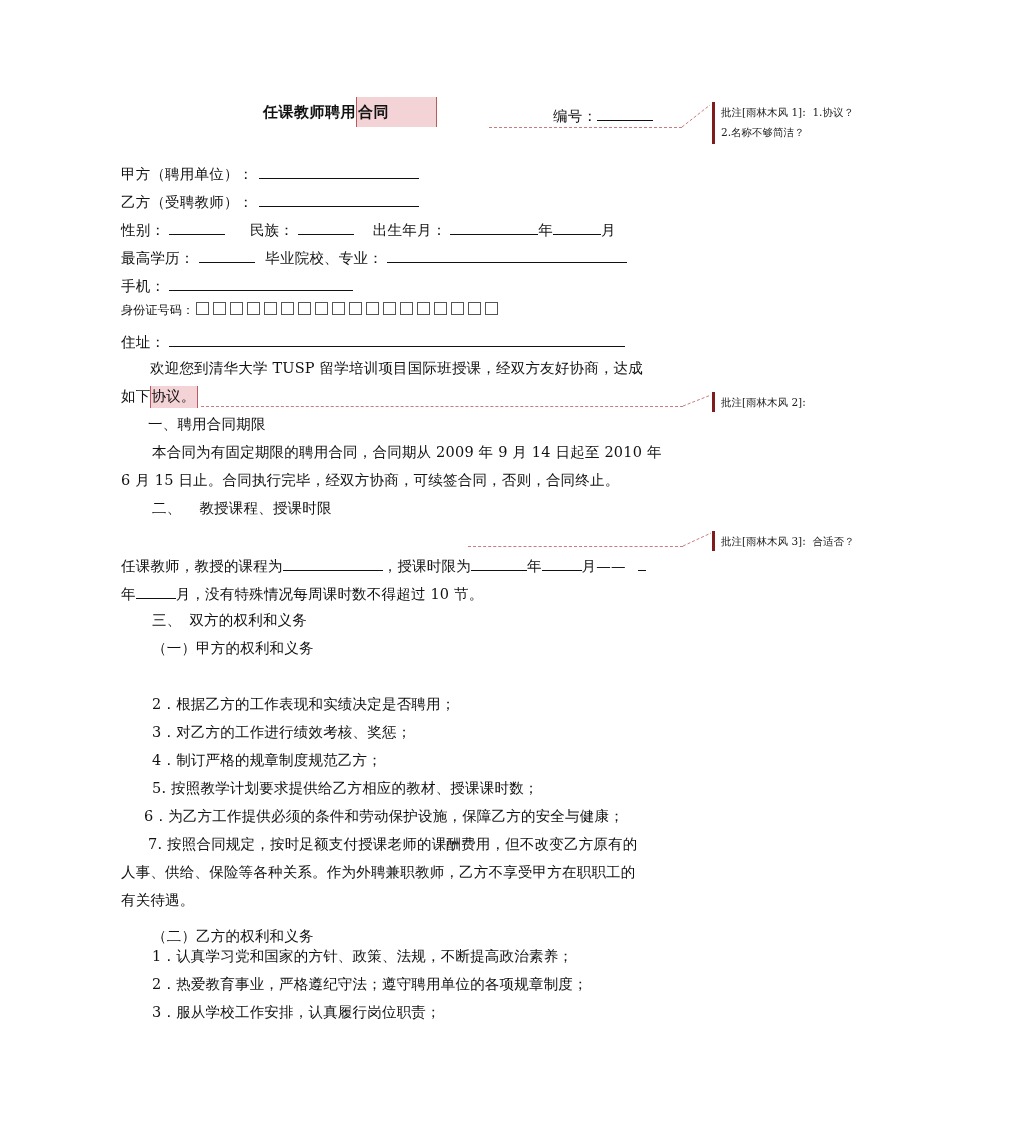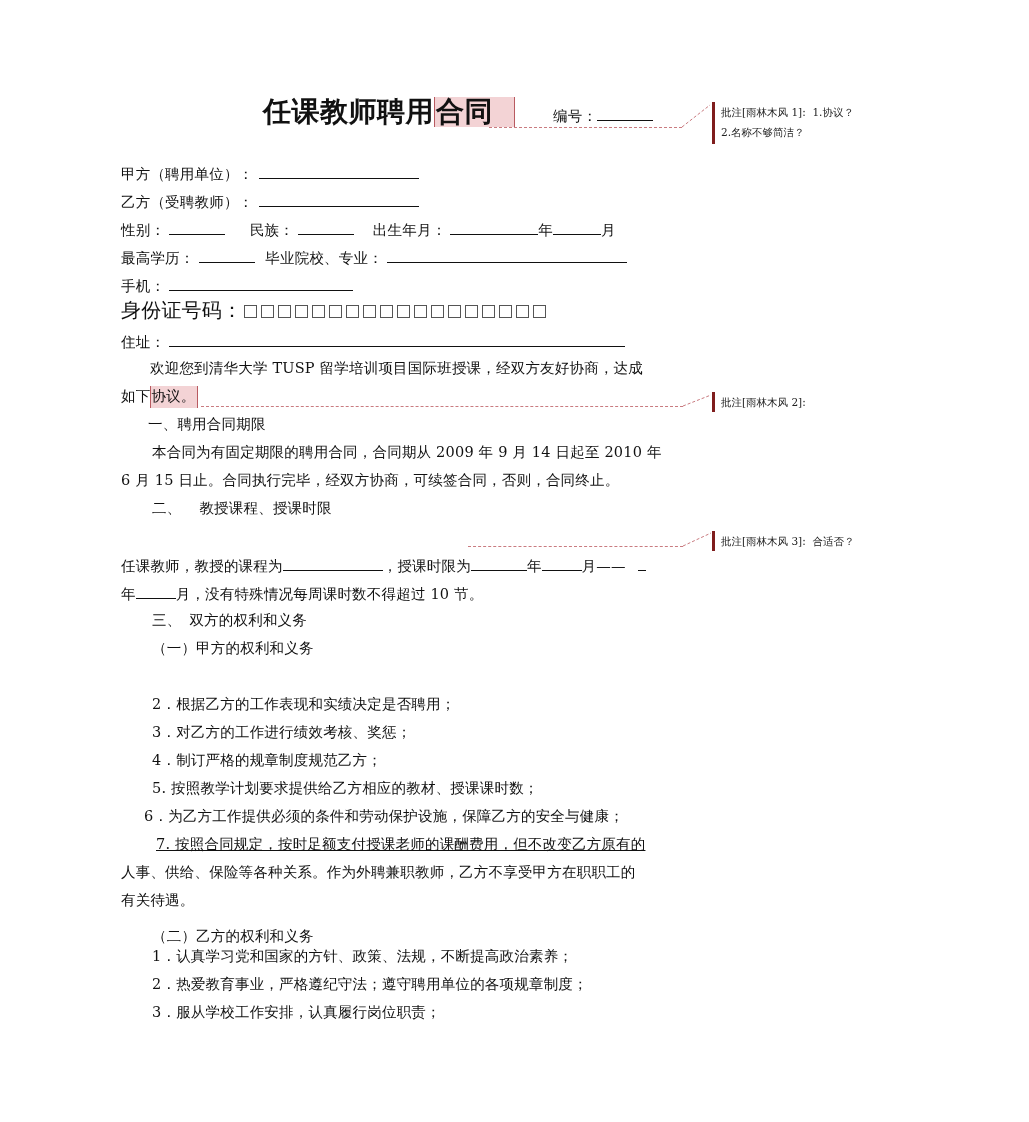--- a/index.html
+++ b/index.html
@@ -1,21 +1,21 @@
 <!DOCTYPE html>
 <html><head>
   <meta charset="utf-8">
   <style>
     html, body { margin: 0; padding: 0; background: #ffffff; }
     body { width: 1029px; height: 1122px; position: relative; overflow: hidden;
       font-family: "DejaVu Serif", "Liberation Serif", serif; color: #111; }
     .page { position: absolute; left: 0; top: 0; width: 1029px; height: 1122px; }
     .abs { position: absolute; white-space: nowrap; }
     .line { font-size: 14.5px; line-height: 20px; letter-spacing: 0.2px; }
-    .title { font-family: "DejaVu Sans", "Liberation Sans", sans-serif; font-weight: bold; font-size: 28px; letter-spacing: 0.5px; }
+    .title { font-family: "DejaVu Sans", "Liberation Sans", sans-serif; font-weight: bold; font-size: 15px; letter-spacing: 0.5px; }
     .hl { background: #f3d3d5; border-left: 1px solid #b85a60; border-right: 1px solid #b85a60; }
     .blank { display: inline-block; border-bottom: 1px solid #111; height: 16px; vertical-align: baseline; }
     .comment { position: absolute; border-left: 3px solid #7f1d1d; padding-left: 6px; font-size: 10.5px; line-height: 20px; color: #222; white-space: nowrap; }
     .idbox { display: inline-block; width: 13px; height: 13px; border: 1.5px solid #555; margin-right: 4px; vertical-align: -1px; box-sizing: border-box; }
     .connector { position: absolute; border-bottom: 1px dashed #c97b80; height: 0; }
     svg.diag { position: absolute; overflow: visible; }
   </style>
 </head>
 <body>
 
@@ -49,21 +49,21 @@
   <div class="abs line" style="left:121px; top:190px;">
     <span>乙方（受聘教师）：</span><span class="blank" style="width:160px; margin-left:6px;"></span>
   </div>
   <div class="abs line" style="left:121px; top:246px;">
     <span>最高学历：</span><span class="blank" style="width:56px; margin-left:4px;"></span>
     <span style="margin-left:6px;">毕业院校、专业：</span><span class="blank" style="width:240px; margin-left:4px;"></span>
   </div>
   <div class="abs line" style="left:121px; top:274px;font-family:Liberation Mono, monospace;">
     <span>手机：</span><span class="blank" style="width:184px; margin-left:4px;"></span>
   </div>
-  <div class="abs line" style="left:121px; top:300px; font-size:20px;">
+  <div class="abs line" style="left:121px; top:300px; font-size:12px;">
     <span>身份证号码：</span><span id="idboxes" style="margin-left:2px;"><span class="idbox"></span><span class="idbox"></span><span class="idbox"></span><span class="idbox"></span><span class="idbox"></span><span class="idbox"></span><span class="idbox"></span><span class="idbox"></span><span class="idbox"></span><span class="idbox"></span><span class="idbox"></span><span class="idbox"></span><span class="idbox"></span><span class="idbox"></span><span class="idbox"></span><span class="idbox"></span><span class="idbox"></span><span class="idbox"></span></span>
   </div>
   <div class="abs line" style="left:121px; top:330px;">
     <span>住址：</span><span class="blank" style="width:456px; margin-left:4px;"></span>
   </div>
 
   <div class="abs line" style="left:150px; top:358px;">欢迎您到清华大学 TUSP 留学培训项目国际班授课，经双方友好协商，达成</div>
   <div class="abs line" style="left:121px; top:386px;">
     <span>如下</span><span class="hl" style="display:inline-block; width:46px; height:22px; line-height:20px;">协议。</span>
   </div>
@@ -98,21 +98,21 @@
 
   <div class="abs line" style="left:152px; top:610px;">
     <span>三、</span><span style="margin-left:8px;">双方的权利和义务</span>
   </div>
   <div class="abs line" style="left:152px; top:638px;">（一）甲方的权利和义务</div>
   <div class="abs line" style="left:152px; top:694px;">2．根据乙方的工作表现和实绩决定是否聘用；</div>
   <div class="abs line" style="left:152px; top:722px;">3．对乙方的工作进行绩效考核、奖惩；</div>
   <div class="abs line" style="left:152px; top:750px;">4．制订严格的规章制度规范乙方；</div>
   <div class="abs line" style="left:152px; top:778px;">5. 按照教学计划要求提供给乙方相应的教材、授课课时数；</div>
   <div class="abs line" style="left:144px; top:806px;">6．为乙方工作提供必须的条件和劳动保护设施，保障乙方的安全与健康；</div>
-  <div class="abs line" style="left:156px; top:834px;text-decoration:underline;">7. 按照合同规定，按时足额支付授课老师的课酬费用，但不改变乙方原有的</div>
+  <div class="abs line" style="left:148px; top:834px;">7. 按照合同规定，按时足额支付授课老师的课酬费用，但不改变乙方原有的</div>
   <div class="abs line" style="left:121px; top:862px;">人事、供给、保险等各种关系。作为外聘兼职教师，乙方不享受甲方在职职工的</div>
   <div class="abs line" style="left:121px; top:890px;">有关待遇。</div>
 
   <div class="abs line" style="left:152px; top:918px;margin-top:8px;">（二）乙方的权利和义务</div>
   <div class="abs line" style="left:152px; top:946px;">1．认真学习党和国家的方针、政策、法规，不断提高政治素养；</div>
   <div class="abs line" style="left:152px; top:974px;">2．热爱教育事业，严格遵纪守法；遵守聘用单位的各项规章制度；</div>
   <div class="abs line" style="left:152px; top:1002px;">3．服从学校工作安排，认真履行岗位职责；</div>
 </div>
 
 </body></html>

